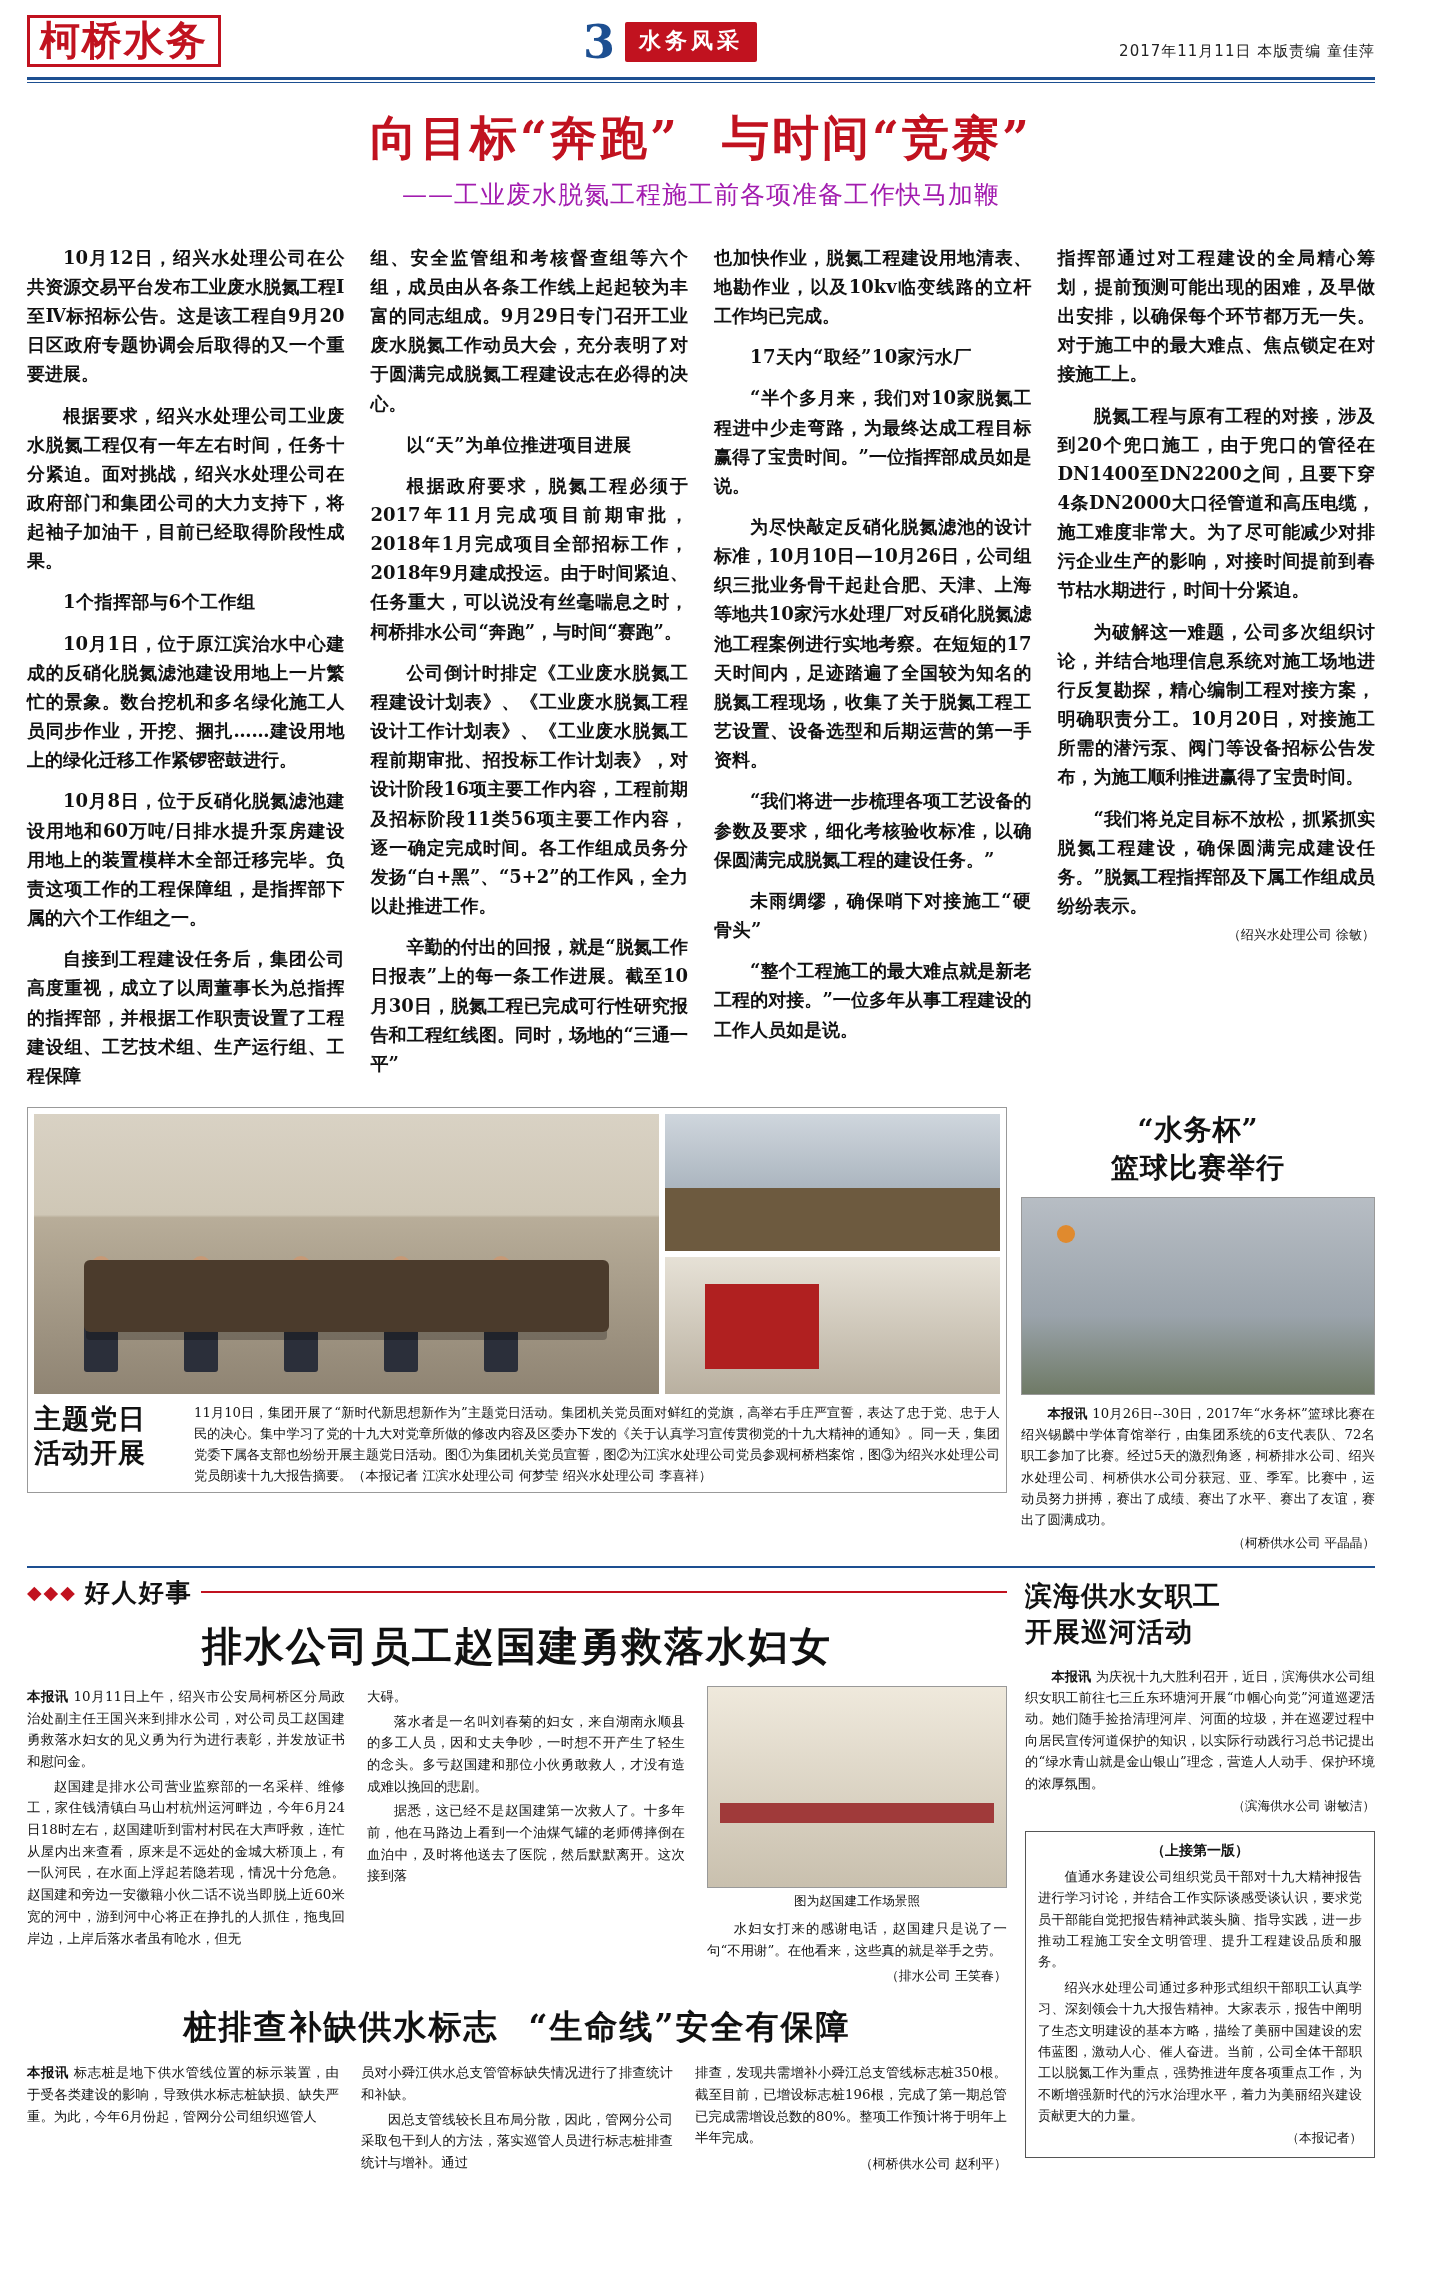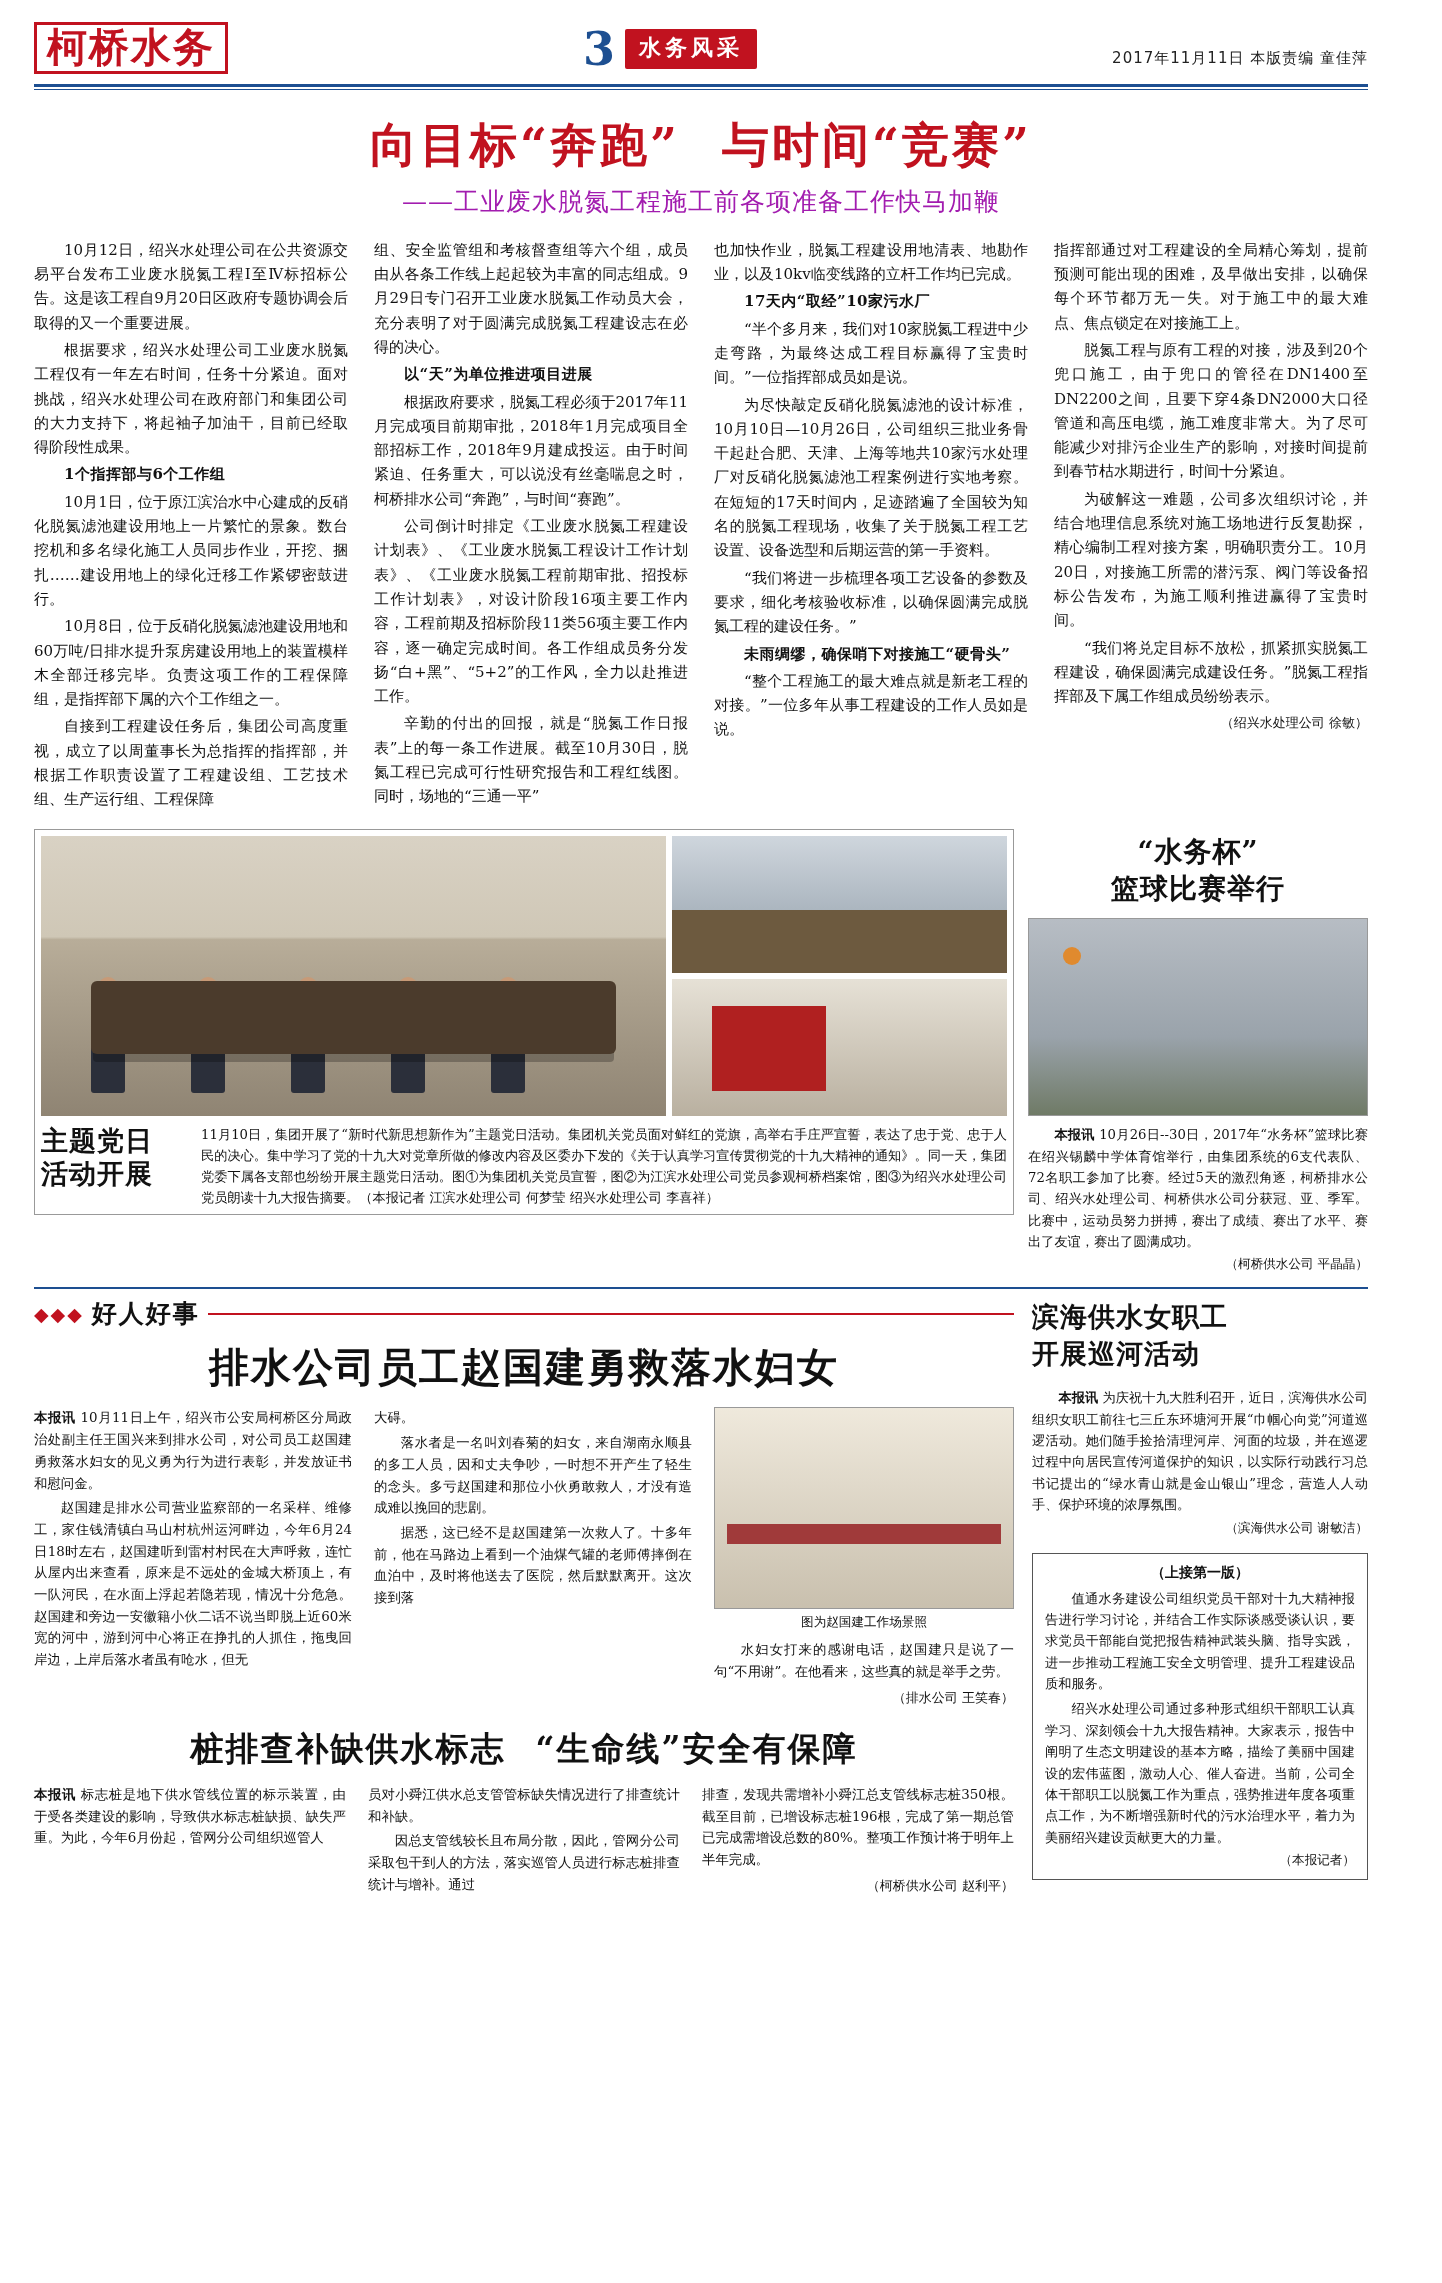--- a/index.html
+++ b/index.html
@@ -1,17 +1,17 @@
 <!DOCTYPE html>
 <html><head>
 <meta charset="utf-8">
 <style>
   html,body{margin:0;padding:0;background:#fff;}
   body{width:1442px;font-family:"DejaVu Sans","Liberation Sans",sans-serif;color:#111;}
-  .page{width:1402px;min-height:2283px;position:relative;padding:8px;box-sizing:border-box;}
+  .page{width:1402px;min-height:2283px;position:relative;padding:1px;box-sizing:border-box;}
 
   
   .masthead{display:flex;align-items:flex-end;justify-content:space-between;padding:14px 26px 6px 26px;}
   .mast-left{display:flex;align-items:center;}
   .mast-logo{font-family:"DejaVu Serif","Liberation Serif",serif;font-size:40px;font-weight:bold;color:#c1121f;letter-spacing:2px;border:3px solid #c1121f;padding:2px 10px 4px 10px;line-height:1;}
   .mast-center{display:flex;align-items:center;gap:10px;transform:translateY(-2px);}
   .mast-num{font-family:"DejaVu Serif","Liberation Serif",serif;font-size:46px;font-weight:bold;color:#1d4f91;line-height:1;}
   .mast-sec{background:#c1121f;color:#fff;font-size:22px;font-weight:bold;letter-spacing:4px;padding:4px 14px 6px 14px;border-radius:2px;}
   .mast-right{font-size:15px;color:#222;letter-spacing:1px;padding-bottom:6px;}
   .mast-rule{height:3px;background:#1d4f91;margin:4px 26px 0 26px;}
@@ -19,21 +19,21 @@
 
   
   .headline-wrap{padding:26px 40px 4px 40px;text-align:center;}
   .headline{font-family:"DejaVu Serif","Liberation Serif",serif;font-size:47px;font-weight:bold;color:#c1121f;letter-spacing:3px;line-height:1.25;}
   .headline .gap{display:inline-block;width:42px;}
   .subheadline{font-family:"DejaVu Serif","Liberation Serif",serif;font-size:25px;color:#a21caf;letter-spacing:1px;margin-top:10px;}
 
   
   .lead{display:flex;gap:26px;padding:16px 26px 0 26px;}
   .lead .col{flex:1;}
-  .lead p{font-family:"DejaVu Serif","Liberation Serif",serif;font-size:15px;line-height:1.62;text-align:justify;margin:0 0 3px 0;text-indent:2em;}
+  .lead p{font-family:"DejaVu Serif","Liberation Serif",serif;font-size:18px;line-height:1.62;text-align:justify;margin:12px 0 3px 0;text-indent:2em;font-weight:bold;}
   .lead p.noind{text-indent:0;}
   .sub-h{font-family:"DejaVu Sans","Liberation Sans",sans-serif;font-weight:bold;font-size:14.5px;margin:7px 0 4px 0;text-indent:0;letter-spacing:.5px;}
   .sign{text-align:right;font-family:"DejaVu Serif","Liberation Serif",serif;font-size:13px;margin-top:6px;}
 
   
   .mid{display:flex;gap:14px;padding:14px 26px 0 26px;align-items:flex-start;}
   .mid-left{flex:0 0 980px;border:1px solid #999;box-sizing:border-box;padding:6px;}
   .photo-grid{display:flex;gap:6px;}
   .pg-main{flex:0 0 625px;height:280px;position:relative;overflow:hidden;}
   .pg-right{flex:1;display:flex;flex-direction:column;gap:6px;}

